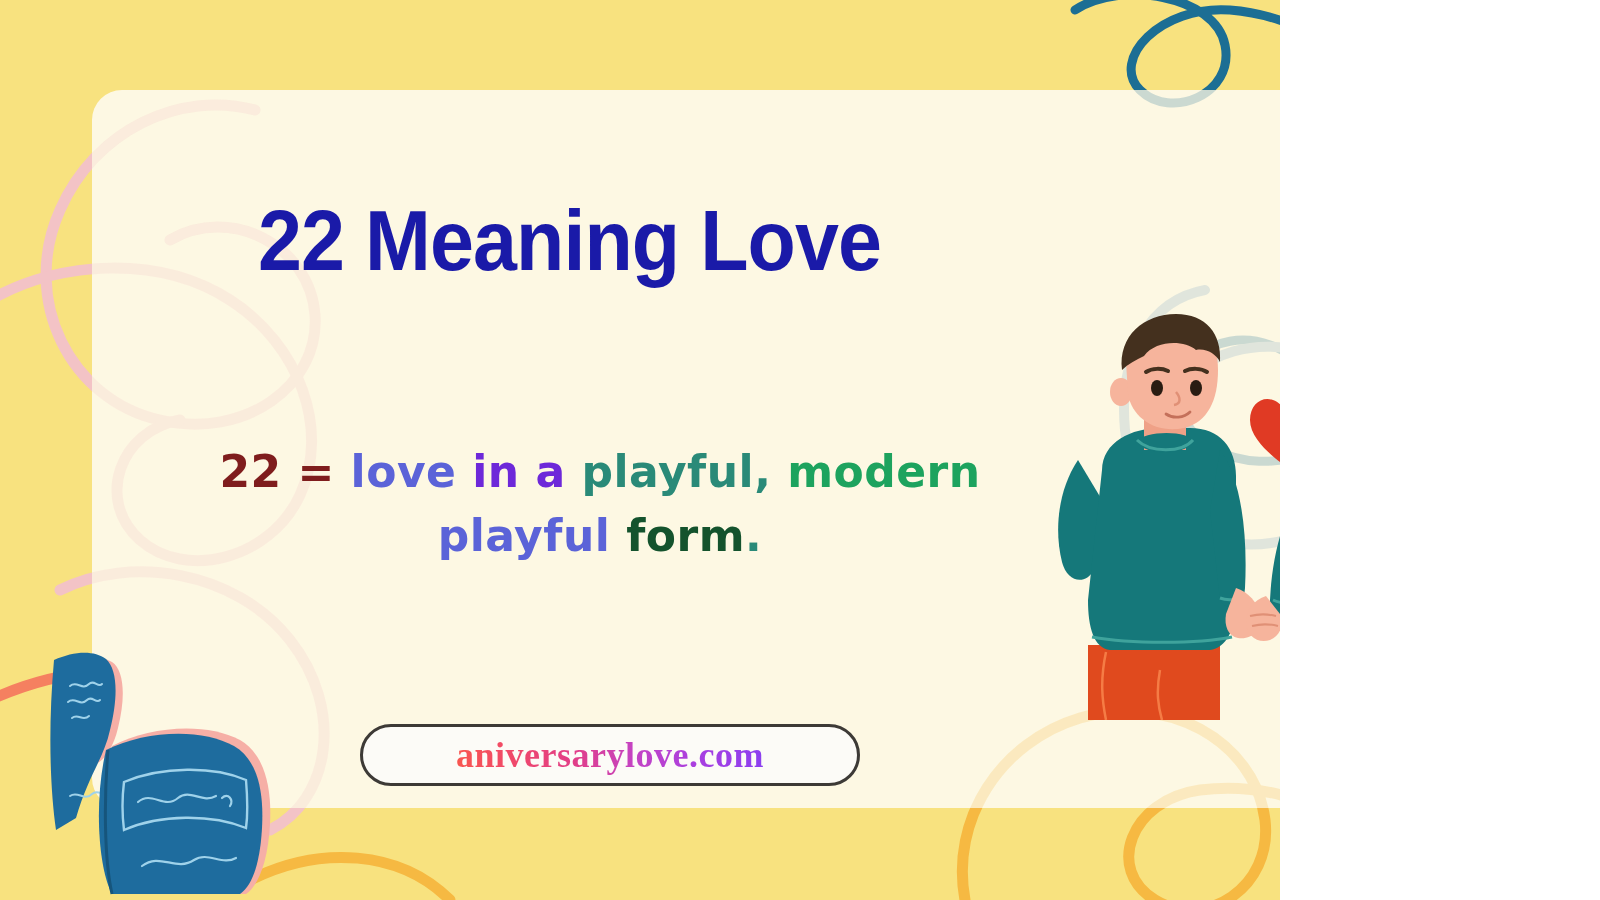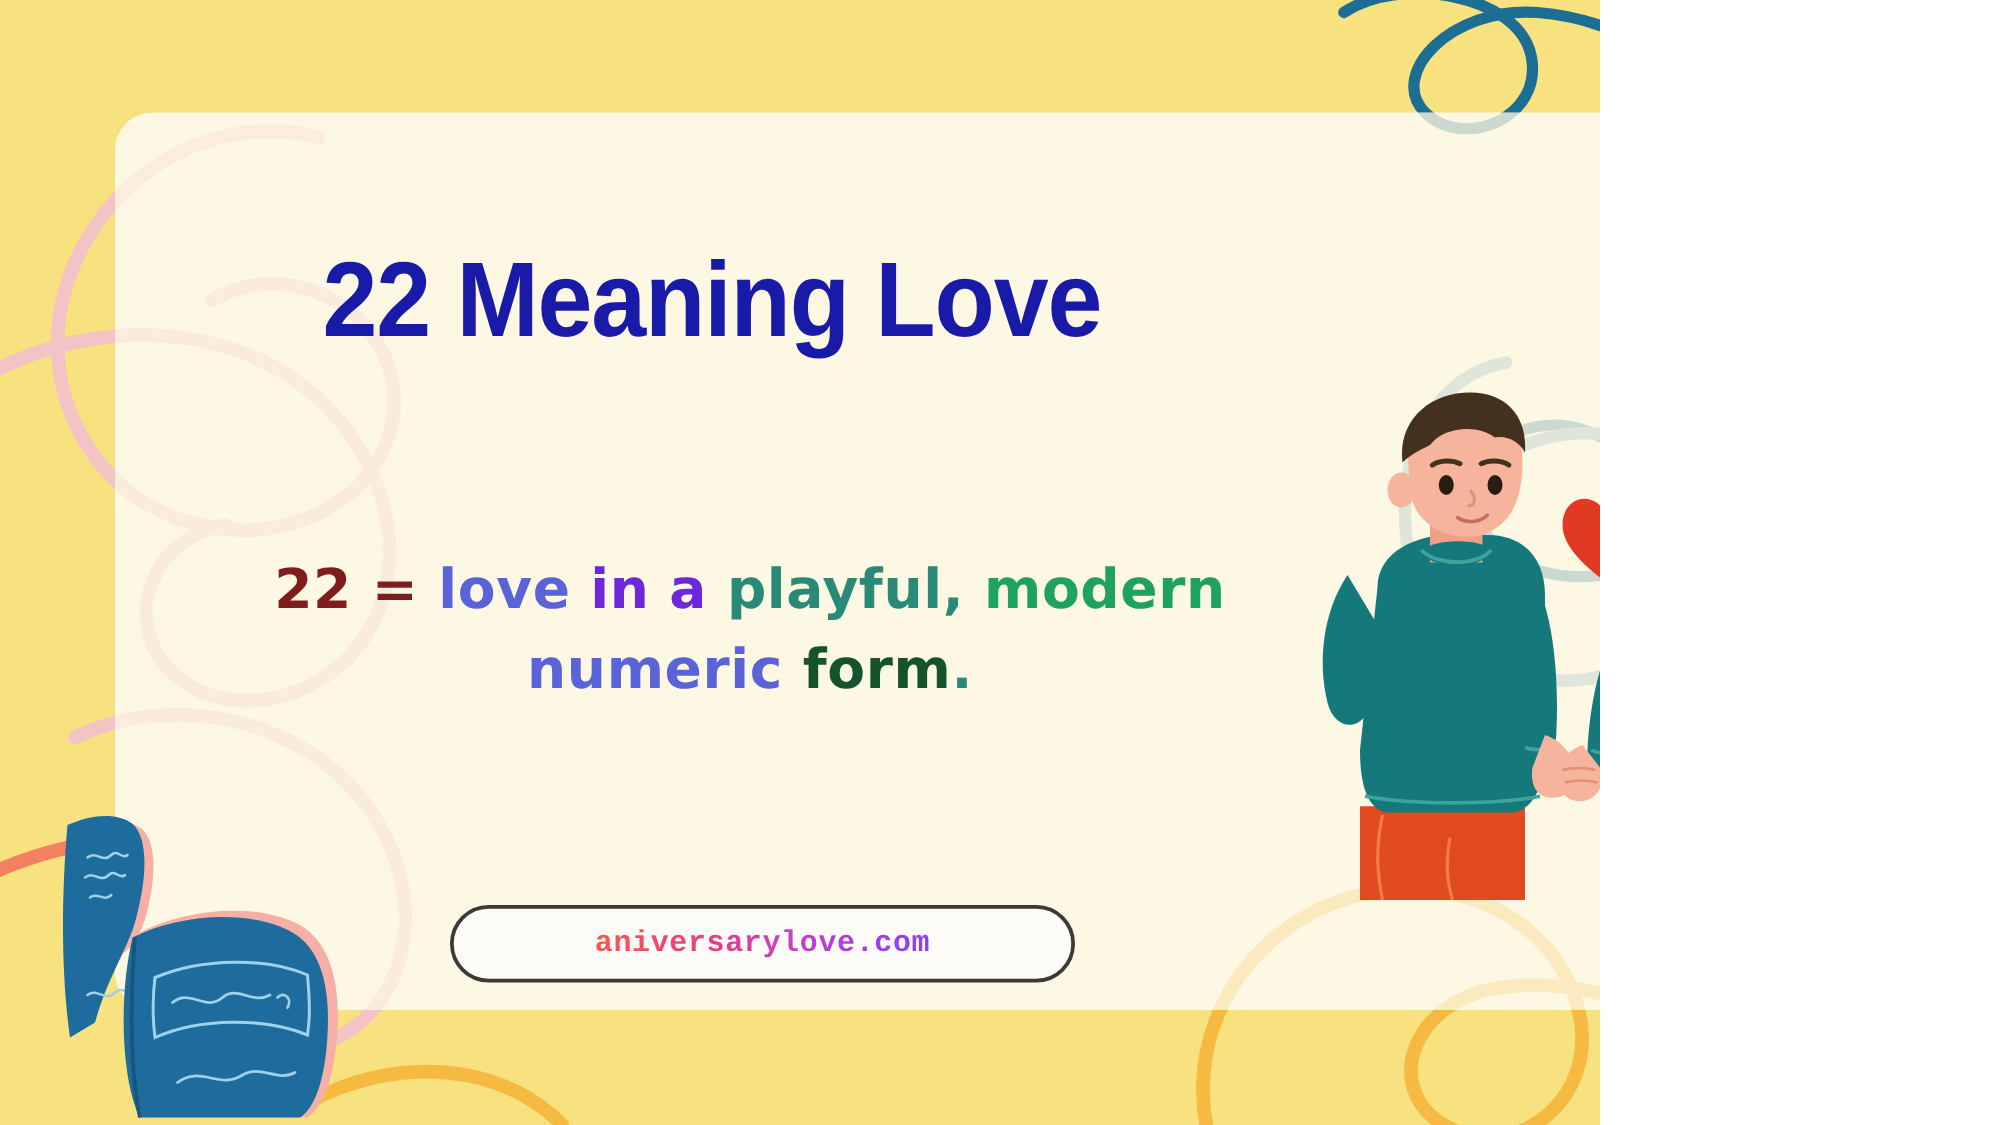--- a/index.html
+++ b/index.html
@@ -92,22 +92,22 @@
     height: 62px;
     background: #FCFBF7;
     border: 3px solid #3D3A36;
     border-radius: 34px;
     display: flex;
     align-items: center;
     justify-content: center;
     box-sizing: border-box;
   }
   .url-text {
-    font-family: Liberation Mono, monospace;
-    font-size: 24px;
+    font-family: Liberation Serif, serif;
+    font-size: 36px;
     font-weight: 700;
     letter-spacing: 0.5px;
     background: linear-gradient(90deg,
         #F9564F 0%, #F0496A 18%, #E23E87 38%,
         #C443C4 58%, #A93FE0 78%, #8B3FF0 100%);
     -webkit-background-clip: text;
     background-clip: text;
     color: transparent;
     -webkit-text-fill-color: transparent;
   }
@@ -182,21 +182,21 @@
                  C1273 888 1205 930 1155 900 C1105 870 1130 800 1200 790
                  C1290 778 1380 828 1430 900" stroke="#F6B942" stroke-width="11"></path>
         <path d="M1410 660 C1480 648 1555 690 1600 760" stroke="#F6B942" stroke-width="11"></path>
         <path d="M1330 600 C1400 585 1480 620 1510 680" stroke="#7FA7C4" stroke-width="9"></path>
       </g>
     </svg>
   </div>
 
   <div class="headline">22 Meaning Love</div>
 
-  <div class="subtitle"><span class="sub-1">22 = </span><span class="sub-2">love </span><span class="sub-3">in a </span><span class="sub-4">playful, </span><span class="sub-5">modern</span> <span class="sub-6">numeric </span><span class="sub-7">form</span><span class="sub-8">.</span></div>
+  <div class="subtitle"><span class="sub-1">22 = </span><span class="sub-2">love </span><span class="sub-3">in a </span><span class="sub-4">playful, </span><span class="sub-5">modern</span> <span class="sub-6">playful </span><span class="sub-7">form</span><span class="sub-8">.</span></div>
 
   <div class="url-badge">
     <span class="url-text">aniversarylove.com</span>
   </div>
 
   <svg class="couple-art" viewBox="0 0 420 420" xmlns="http://www.w3.org/2000/svg">
 
     <path d="M48 345 L180 345 L180 420 L48 420 Z" fill="#E04A1E"></path>
     <path d="M66 352 C60 380 62 400 66 420" stroke="#F57C45" stroke-width="2.5" fill="none"></path>
     <path d="M120 370 C116 392 118 406 122 420" stroke="#F57C45" stroke-width="2.5" fill="none"></path>

